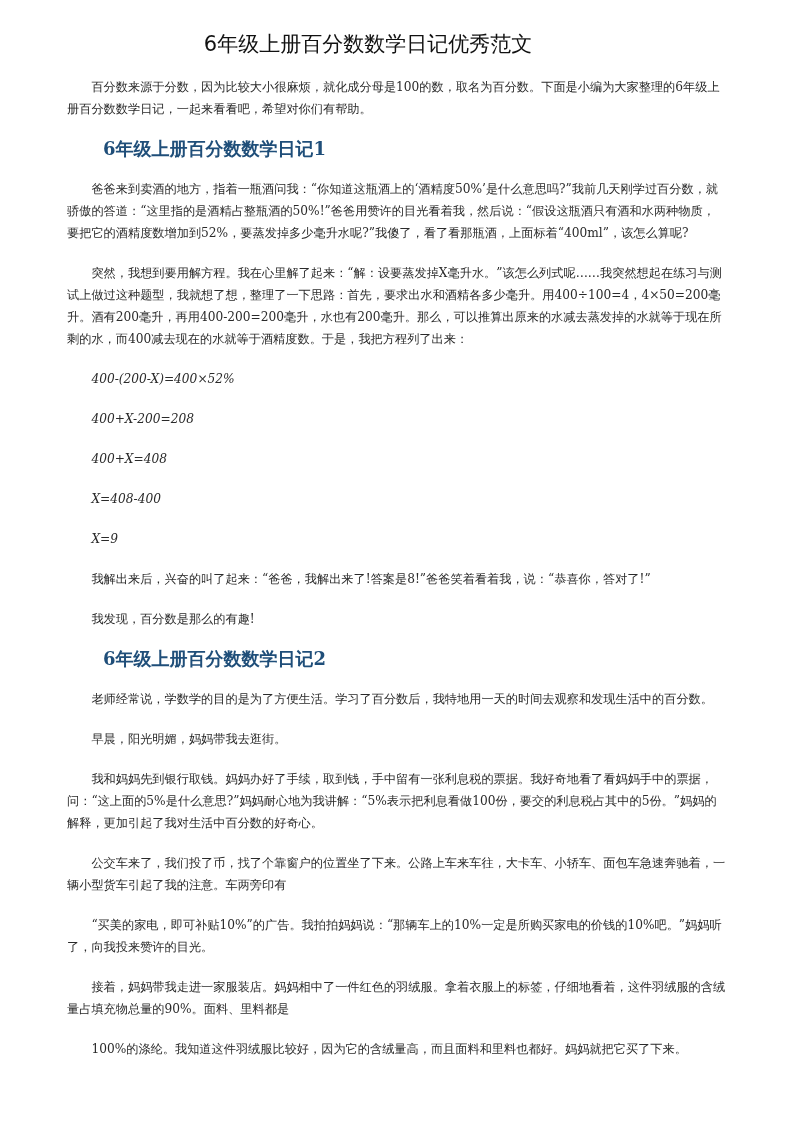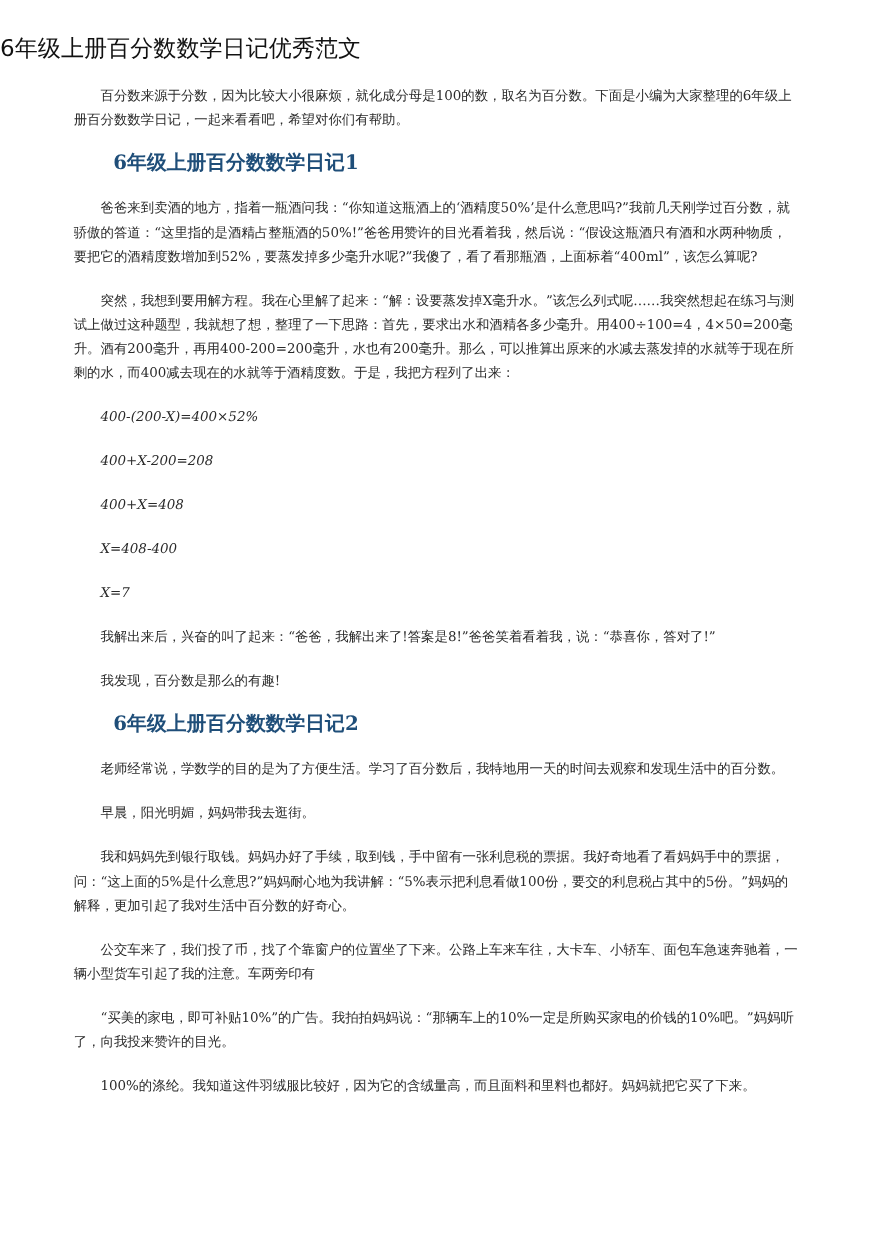--- a/index.html
+++ b/index.html
@@ -1,18 +1,18 @@
 <!DOCTYPE html>
 <html><head>
 <meta charset="utf-8">
 <style>
   html, body { margin: 0; padding: 0; background: #ffffff; }
   body { width: 794px; height: 1123px; position: relative; overflow: hidden;
          font-family: "DejaVu Serif", "Liberation Serif", serif; color: #2a2a2a; }
-  .title { position: absolute; top: 30px; left: 0; width: 736px; text-align: left;
+  .title { position: absolute; top: 30px; left: 0; width: 736px; text-align: center;
            font-family: "DejaVu Sans", "Liberation Sans", sans-serif; font-size: 21px; color: #111; }
   .content { position: absolute; top: 76px; left: 67px; width: 660px; font-size: 12.2px; line-height: 22px; }
   .p { margin: 0 0 18px 0; text-indent: 2em; }
   .eq { margin: 4px 0 18px 0; padding-left: 2em; font-style: italic; }
   .h { margin: 0 0 18px 0; padding-left: 2em; font-weight: bold; color: #1f4e79; font-size: 18px; }
 </style>
 </head>
 <body>
 
 <div class="title">6年级上册百分数数学日记优秀范文</div>
@@ -20,24 +20,25 @@
 <div class="content">
   <p class="p">百分数来源于分数，因为比较大小很麻烦，就化成分母是100的数，取名为百分数。下面是小编为大家整理的6年级上册百分数数学日记，一起来看看吧，希望对你们有帮助。</p>
 
   <p class="h">6年级上册百分数数学日记1</p>
   <p class="p">爸爸来到卖酒的地方，指着一瓶酒问我：“你知道这瓶酒上的‘酒精度50%’是什么意思吗?”我前几天刚学过百分数，就骄傲的答道：“这里指的是酒精占整瓶酒的50%!”爸爸用赞许的目光看着我，然后说：“假设这瓶酒只有酒和水两种物质，要把它的酒精度数增加到52%，要蒸发掉多少毫升水呢?”我傻了，看了看那瓶酒，上面标着“400ml”，该怎么算呢?</p>
   <p class="p">突然，我想到要用解方程。我在心里解了起来：“解：设要蒸发掉X毫升水。”该怎么列式呢……我突然想起在练习与测试上做过这种题型，我就想了想，整理了一下思路：首先，要求出水和酒精各多少毫升。用400÷100=4，4×50=200毫升。酒有200毫升，再用400-200=200毫升，水也有200毫升。那么，可以推算出原来的水减去蒸发掉的水就等于现在所剩的水，而400减去现在的水就等于酒精度数。于是，我把方程列了出来：</p>
   <p class="eq">400-(200-X)=400×52%</p>
   <p class="eq">400+X-200=208</p>
   <p class="eq">400+X=408</p>
   <p class="eq">X=408-400</p>
-  <p class="eq">X=7</p>
+  <p class="eq">X=9</p>
   <p class="p">我解出来后，兴奋的叫了起来：“爸爸，我解出来了!答案是8!”爸爸笑着看着我，说：“恭喜你，答对了!”</p>
   <p class="p">我发现，百分数是那么的有趣!</p>
 
   <p class="h">6年级上册百分数数学日记2</p>
   <p class="p">老师经常说，学数学的目的是为了方便生活。学习了百分数后，我特地用一天的时间去观察和发现生活中的百分数。</p>
   <p class="p">早晨，阳光明媚，妈妈带我去逛街。</p>
   <p class="p">我和妈妈先到银行取钱。妈妈办好了手续，取到钱，手中留有一张利息税的票据。我好奇地看了看妈妈手中的票据，问：“这上面的5%是什么意思?”妈妈耐心地为我讲解：“5%表示把利息看做100份，要交的利息税占其中的5份。”妈妈的解释，更加引起了我对生活中百分数的好奇心。</p>
   <p class="p">公交车来了，我们投了币，找了个靠窗户的位置坐了下来。公路上车来车往，大卡车、小轿车、面包车急速奔驰着，一辆小型货车引起了我的注意。车两旁印有</p>
   <p class="p">“买美的家电，即可补贴10%”的广告。我拍拍妈妈说：“那辆车上的10%一定是所购买家电的价钱的10%吧。”妈妈听了，向我投来赞许的目光。</p>
+  <p class="p">接着，妈妈带我走进一家服装店。妈妈相中了一件红色的羽绒服。拿着衣服上的标签，仔细地看着，这件羽绒服的含绒量占填充物总量的90%。面料、里料都是</p>
   <p class="p">100%的涤纶。我知道这件羽绒服比较好，因为它的含绒量高，而且面料和里料也都好。妈妈就把它买了下来。</p>
 </div>
 
 </body></html>

